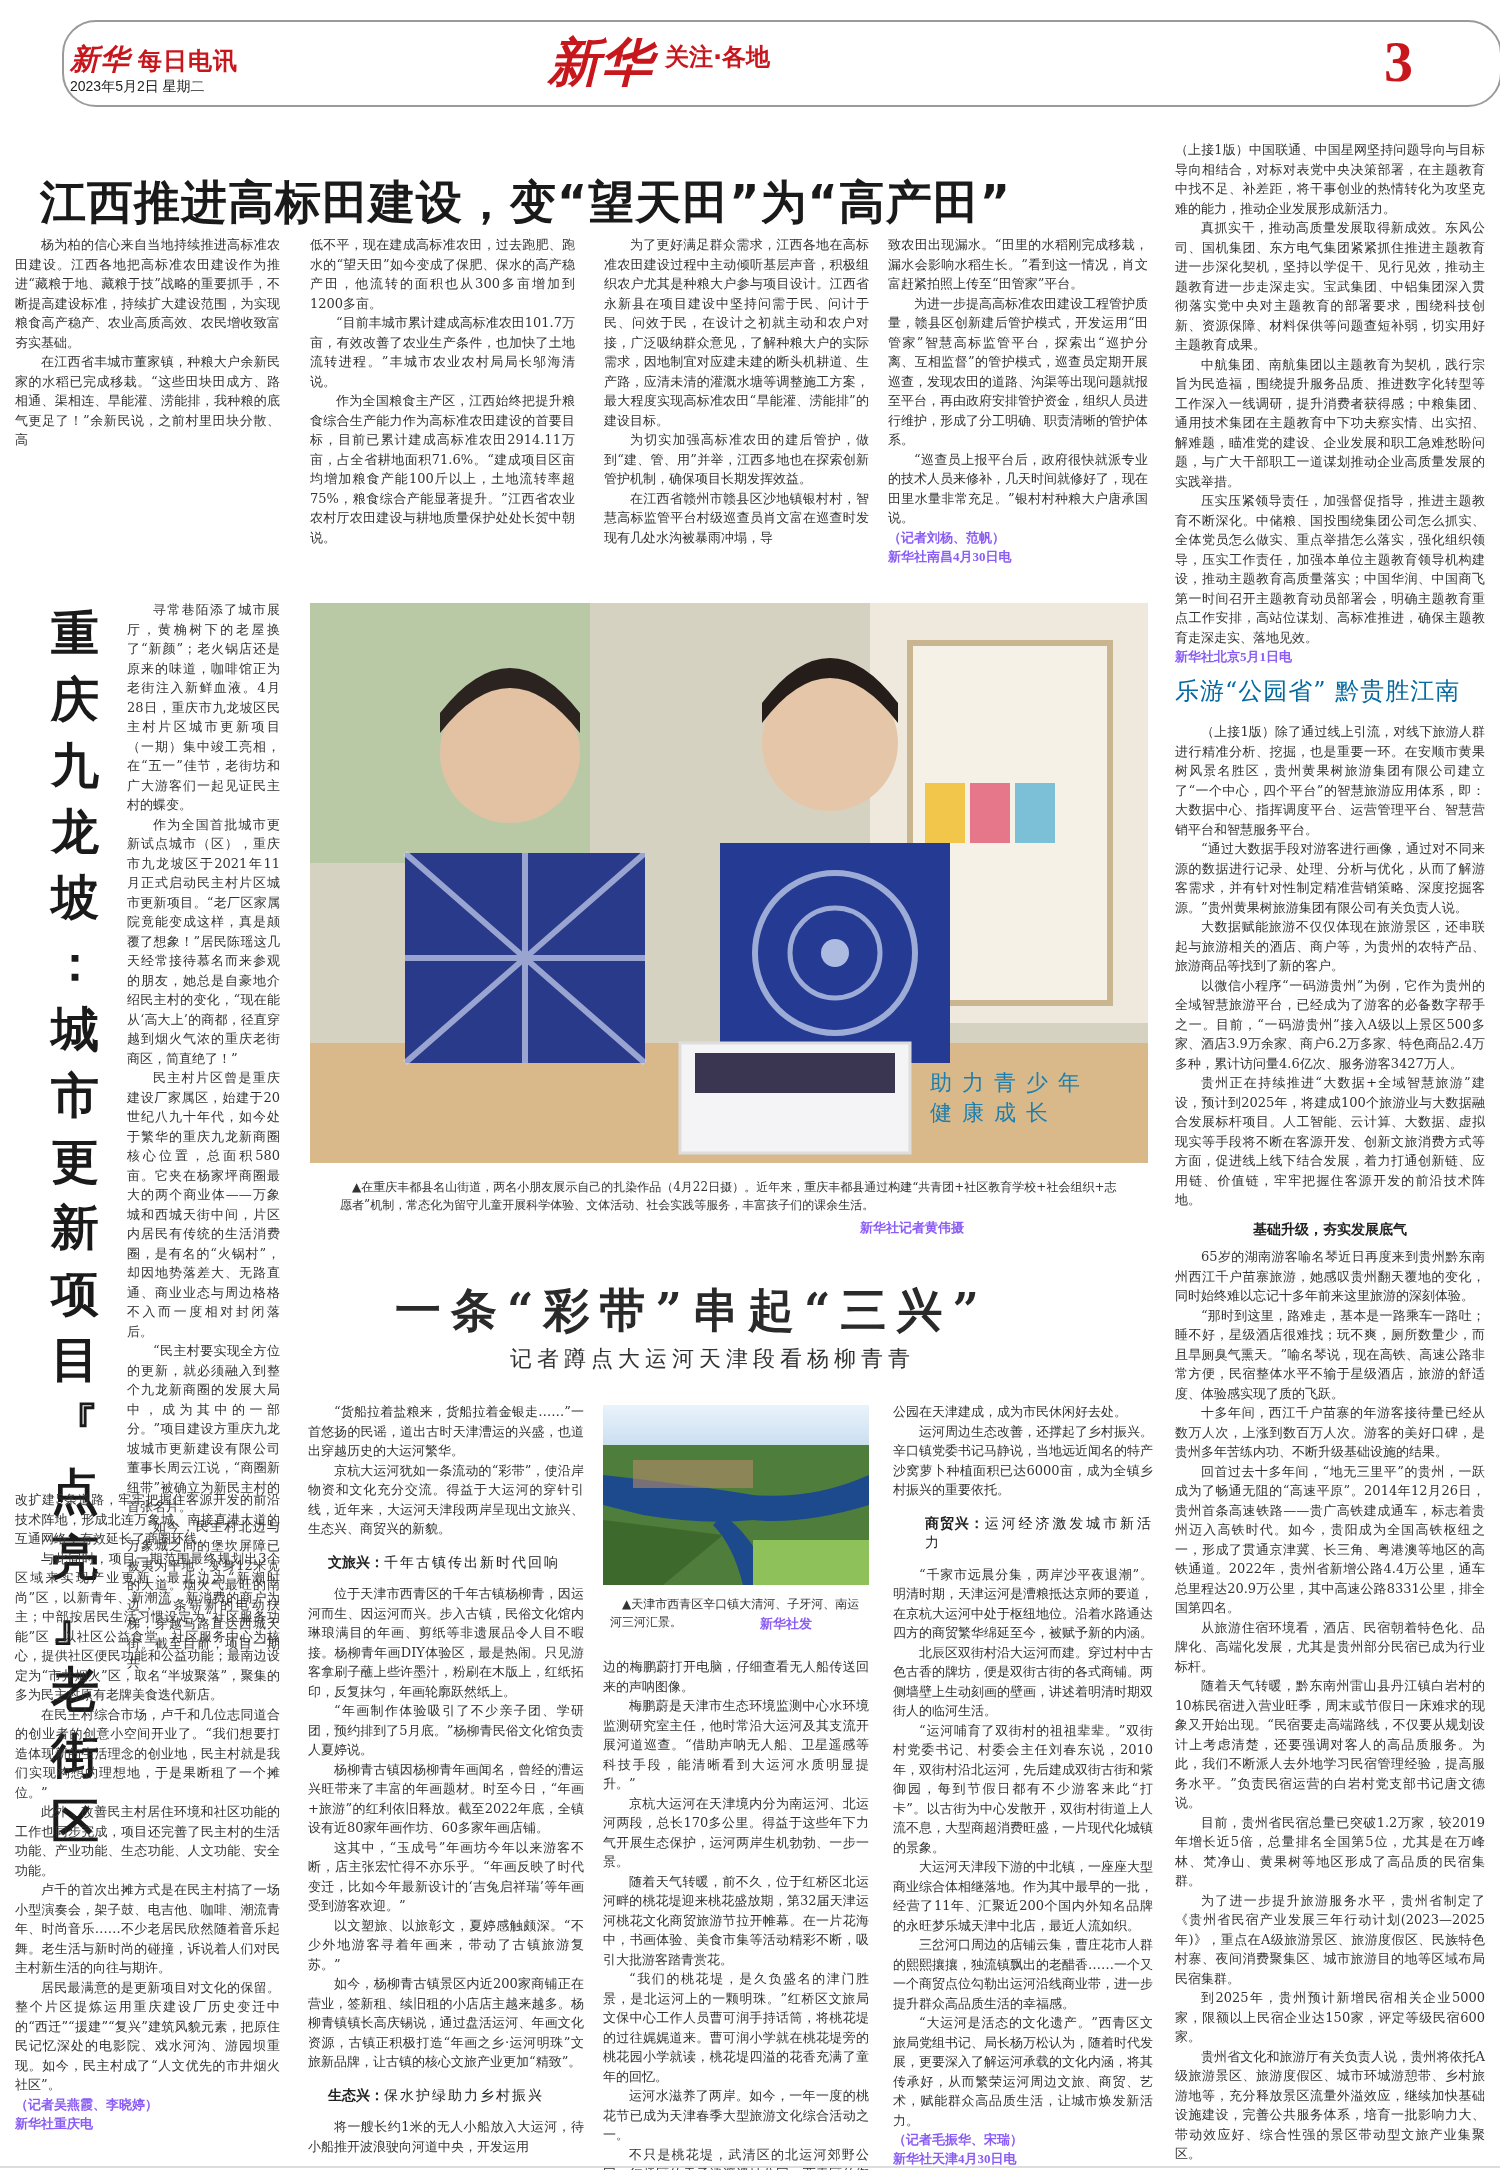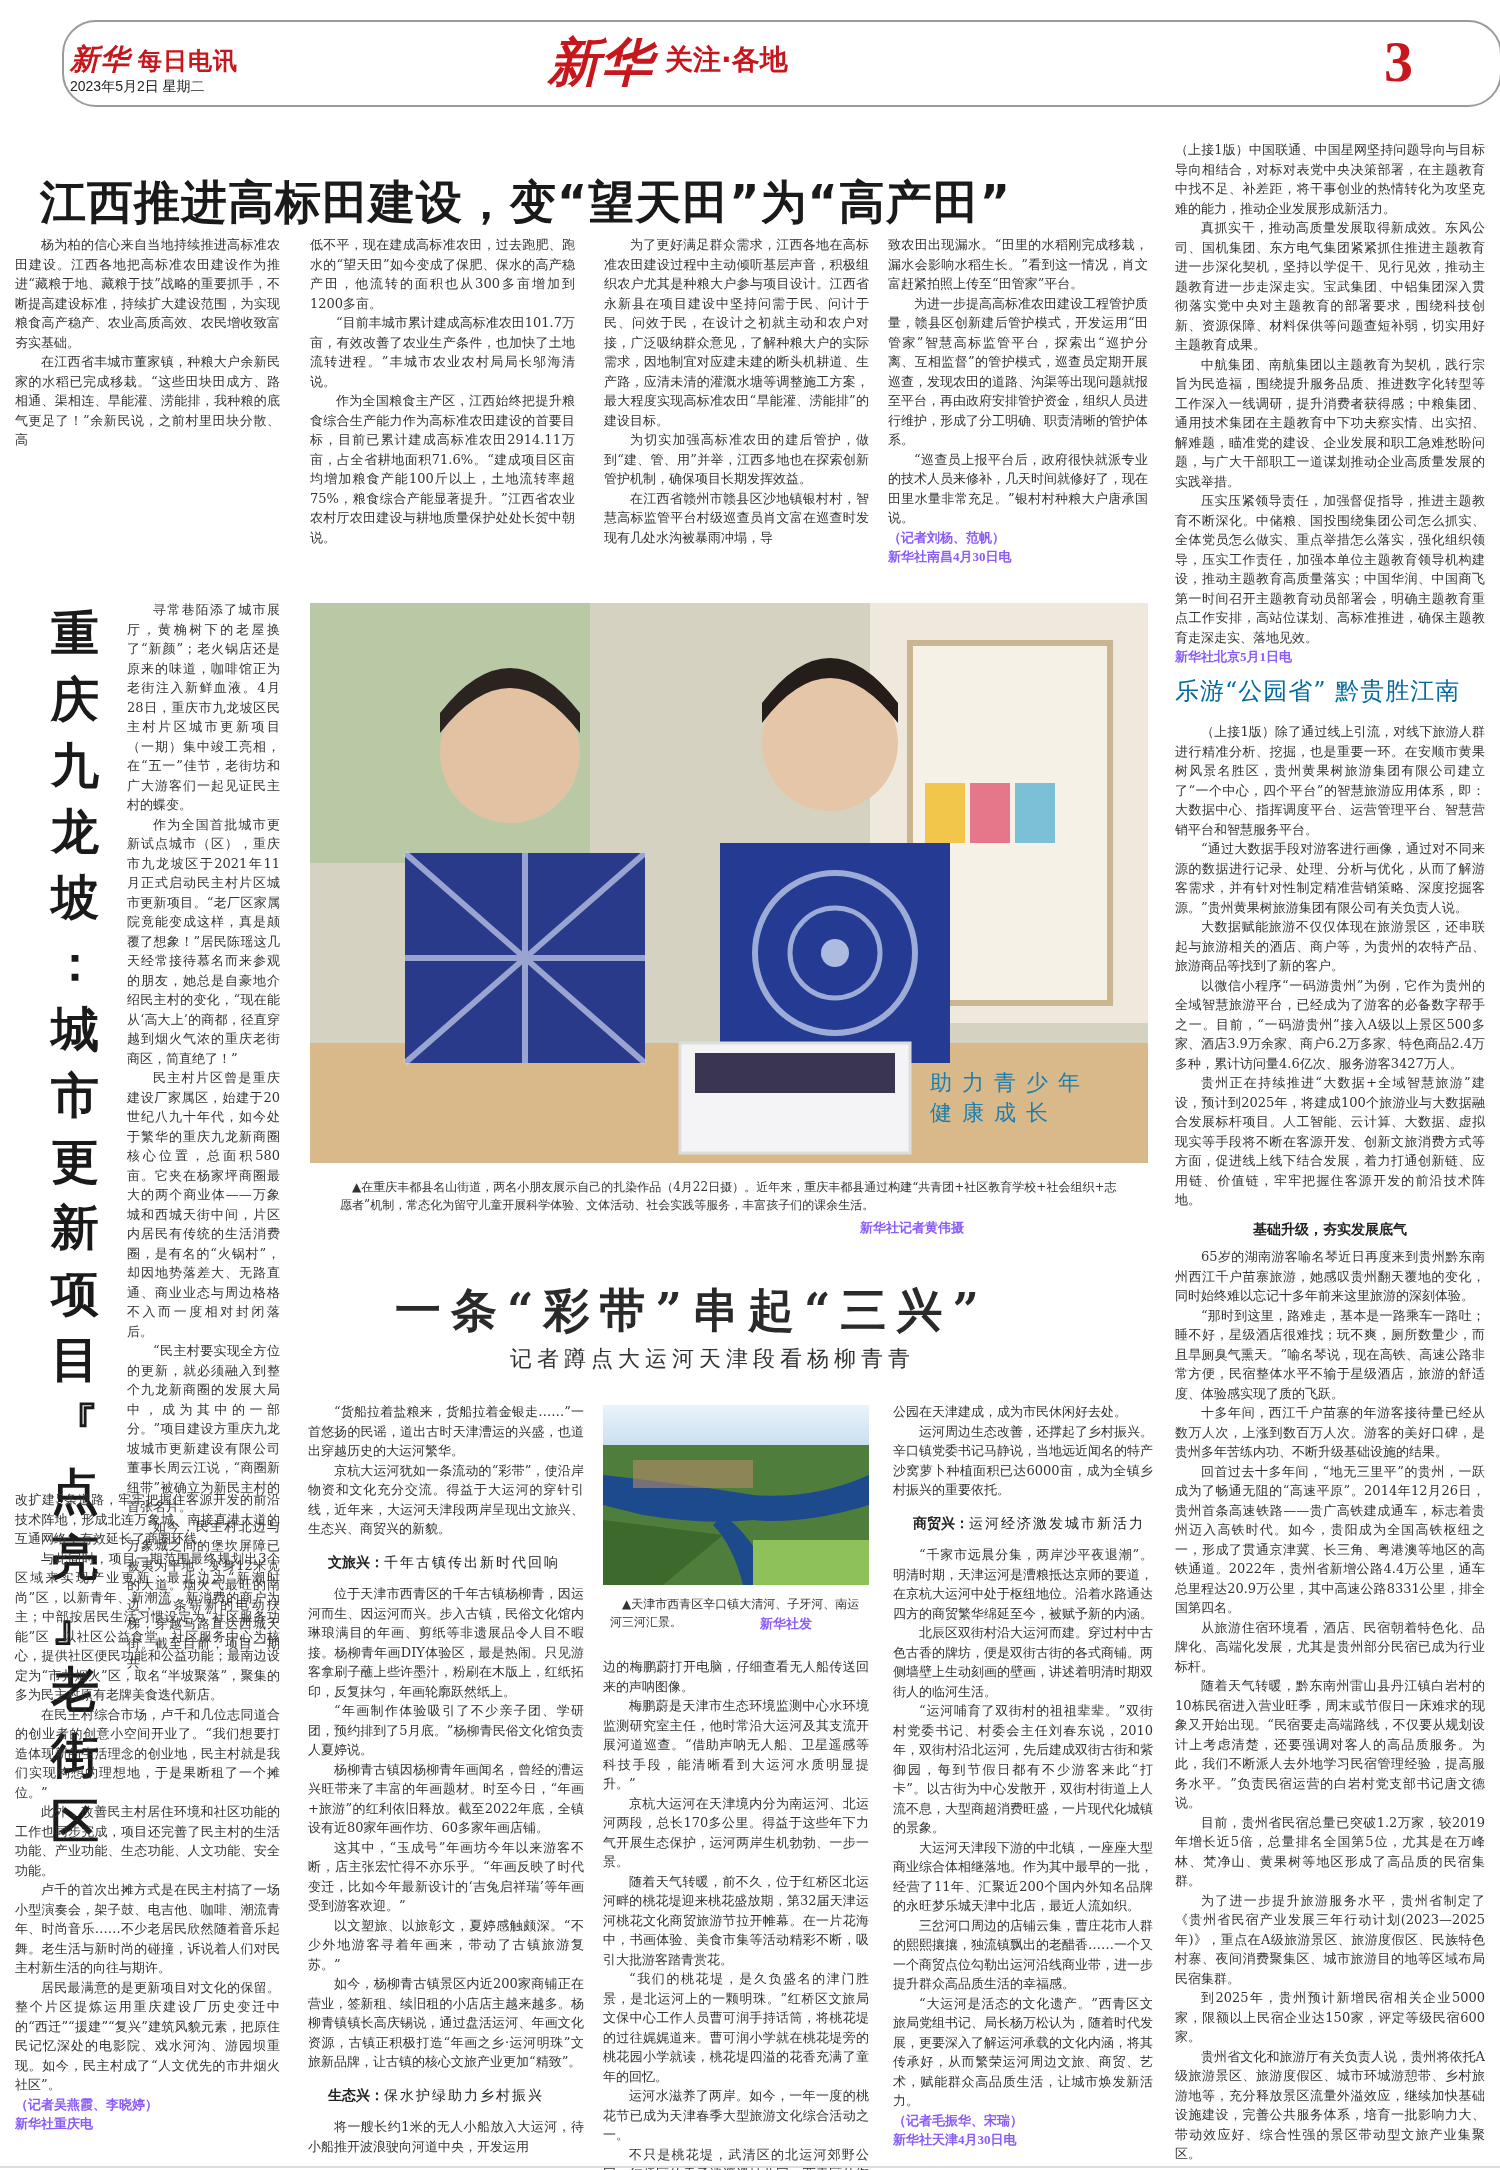--- a/index.html
+++ b/index.html
@@ -3,21 +3,21 @@
 <meta charset="utf-8">
 <style>
   html,body{margin:0;padding:0;background:#fff;}
   body{width:1500px;height:2170px;position:relative;overflow:hidden;font-family:"DejaVu Serif","Liberation Serif",serif;color:#2a2a2a;}
   .abs{position:absolute;}
   .masthead{left:62px;top:20px;width:1440px;height:87px;border:2px solid #9a9a9a;border-radius:34px;box-sizing:border-box;}
   .logo-small{left:70px;top:40px;font-size:29px;color:#c8161d;font-weight:bold;letter-spacing:1px;font-family:"DejaVu Serif",serif;font-style:italic;}
   .logo-small .plain{font-style:normal;font-size:24px;padding-left:8px;}
   .date{left:70px;top:78px;font-size:14px;font-family:"Liberation Sans",sans-serif;color:#222;}
   .logo-big{left:548px;top:28px;font-size:52px;color:#c8161d;font-weight:bold;font-style:italic;font-family:"DejaVu Serif",serif;}
-  .section{left:665px;top:41px;font-size:28px;color:#c8161d;font-weight:bold;font-family:"DejaVu Sans",sans-serif;}
+  .section{left:665px;top:41px;font-size:24px;color:#c8161d;font-weight:bold;font-family:"DejaVu Sans",sans-serif;}
   .pageno{left:1384px;top:28px;font-size:58px;color:#c8161d;font-weight:bold;font-family:"Liberation Serif",serif;}
   .headline{left:40px;top:172px;font-size:46px;font-weight:bold;color:#1a1a1a;font-family:"DejaVu Sans",sans-serif;letter-spacing:1px;}
   .col{font-size:13px;line-height:19.5px;text-align:justify;color:#333;}
   .col p{margin:0;text-indent:2em;}
   .byline{font-size:13px;line-height:19px;font-family:Liberation Serif, serif;font-weight:bold;color:#8b5cf6;}
   .vtitle{left:45px;top:600px;width:60px;font-size:48px;line-height:66px;font-weight:bold;color:#1a1a1a;text-align:center;font-family:"DejaVu Serif",serif;}
   .photo1{left:310px;top:603px;width:838px;height:560px;overflow:hidden;background:linear-gradient(180deg,#d9d4c4 0%,#cfd6cf 30%,#c7bca7 70%,#d5bb91 100%);}
   .caption{font-size:12px;line-height:18px;color:#333;}
   .badge{font-size:22px;color:#1d7fae;letter-spacing:10px;font-family:"DejaVu Sans",sans-serif;line-height:30px;}
   .head2{left:395px;top:1280px;font-size:46px;font-weight:bold;color:#2a2a2a;letter-spacing:10px;font-family:"DejaVu Serif",serif;}
@@ -209,21 +209,21 @@
   <p>京杭大运河在天津境内分为南运河、北运河两段，总长170多公里。得益于这些年下力气开展生态保护，运河两岸生机勃勃、一步一景。</p>
   <p>随着天气转暖，前不久，位于红桥区北运河畔的桃花堤迎来桃花盛放期，第32届天津运河桃花文化商贸旅游节拉开帷幕。在一片花海中，书画体验、美食市集等活动精彩不断，吸引大批游客踏青赏花。</p>
   <p>“我们的桃花堤，是久负盛名的津门胜景，是北运河上的一颗明珠。”红桥区文旅局文保中心工作人员曹可润手持话筒，将桃花堤的过往娓娓道来。曹可润小学就在桃花堤旁的桃花园小学就读，桃花堤四溢的花香充满了童年的回忆。</p>
   <p>运河水滋养了两岸。如今，一年一度的桃花节已成为天津春季大型旅游文化综合活动之一。</p>
   <p>不只是桃花堤，武清区的北运河郊野公园、红桥区的天子津渡遗址公园、西青区的御河景观……一批以大运河为主题主线的文化</p>
 </div>
 
 <div class="abs col" style="left:893px;top:1402px;width:260px;">
   <p style="text-indent:0">公园在天津建成，成为市民休闲好去处。</p>
   <p>运河周边生态改善，还撑起了乡村振兴。辛口镇党委书记马静说，当地远近闻名的特产沙窝萝卜种植面积已达6000亩，成为全镇乡村振兴的重要依托。</p>
-  <div class="subhead" style="margin:14px 0 12px 20px;">
+  <div class="subhead" style="margin:14px 0 12px 32px;">
     <b>商贸兴：</b><span>运河经济激发城市新活力</span>
   </div>
   <p>“千家市远晨分集，两岸沙平夜退潮”。明清时期，天津运河是漕粮抵达京师的要道，在京杭大运河中处于枢纽地位。沿着水路通达四方的商贸繁华绵延至今，被赋予新的内涵。</p>
   <p>北辰区双街村沿大运河而建。穿过村中古色古香的牌坊，便是双街古街的各式商铺。两侧墙壁上生动刻画的壁画，讲述着明清时期双街人的临河生活。</p>
   <p>“运河哺育了双街村的祖祖辈辈。”双街村党委书记、村委会主任刘春东说，2010年，双街村沿北运河，先后建成双街古街和紫御园，每到节假日都有不少游客来此“打卡”。以古街为中心发散开，双街村街道上人流不息，大型商超消费旺盛，一片现代化城镇的景象。</p>
   <p>大运河天津段下游的中北镇，一座座大型商业综合体相继落地。作为其中最早的一批，经营了11年、汇聚近200个国内外知名品牌的永旺梦乐城天津中北店，最近人流如织。</p>
   <p>三岔河口周边的店铺云集，曹庄花市人群的熙熙攘攘，独流镇飘出的老醋香……一个又一个商贸点位勾勒出运河沿线商业带，进一步提升群众高品质生活的幸福感。</p>
   <p>“大运河是活态的文化遗产。”西青区文旅局党组书记、局长杨万松认为，随着时代发展，更要深入了解运河承载的文化内涵，将其传承好，从而繁荣运河周边文旅、商贸、艺术，赋能群众高品质生活，让城市焕发新活力。</p>
   <div class="byline">（记者毛振华、宋瑞）</div>
   <div class="byline" style="padding-right:20px;">新华社天津4月30日电</div>

